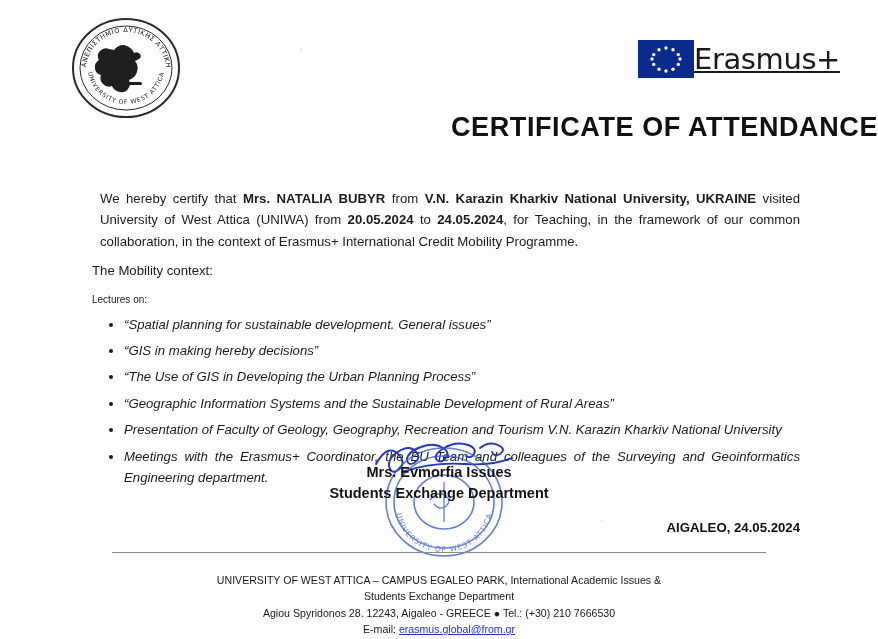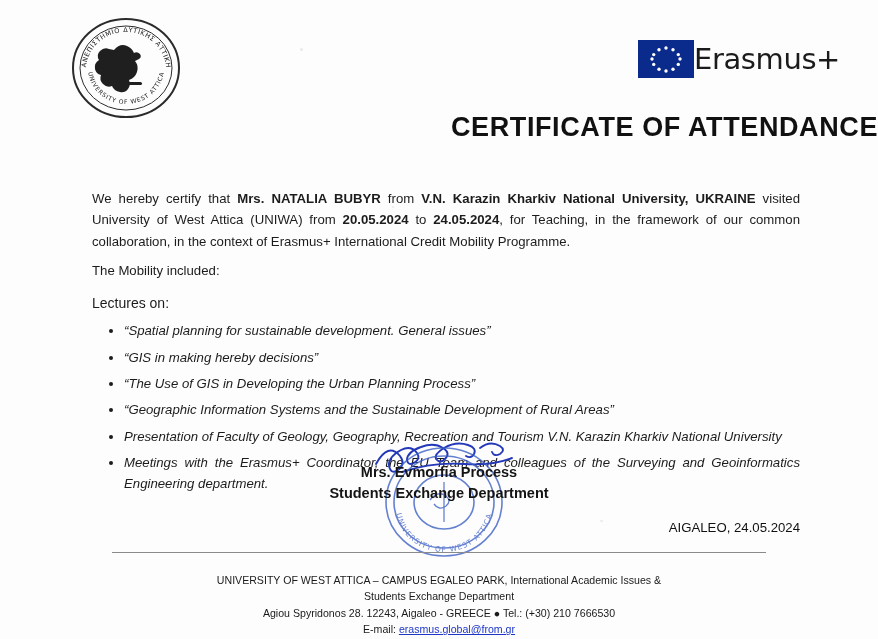--- a/index.html
+++ b/index.html
@@ -40,20 +40,21 @@
   }
   .uniwa-seal svg { display: block; }
 
   .erasmus-logo {
     position: absolute;
     right: 38px;
     top: 32px;
     display: flex;
     align-items: center;
     gap: 0;
+    text-decoration: underline;
   }
   .erasmus-flag {
     width: 56px;
     height: 38px;
   }
   .erasmus-word {
     font-family: "DejaVu Sans", sans-serif;
     font-size: 29px;
     color: #1b1b1b;
     letter-spacing: -0.4px;
@@ -78,34 +79,34 @@
     position: absolute;
     top: 188px;
     left: 92px;
     width: 708px;
     font-size: 13.2px;
     line-height: 1.62;
     color: #1c1c1c;
   }
   .para {
     text-align: justify;
-    margin: 0 0 4px 0;
+    margin: 0 0 4px 8px;
   }
   .para.just {
     text-align-last: left;
   }
   .b { font-weight: bold; }
 
   .line-plain {
     margin: 8px 0 0 0;
     font-size: 13.2px;
   }
   .line-lectures {
     margin: 10px 0 2px 0;
-    font-size: 14px;
+    font-size: 10px;
   }
 
   ul.items {
     list-style: disc;
     margin: 6px 0 0 0;
     padding-left: 32px;
     font-size: 13.2px;
     line-height: 1.62;
   }
   ul.items li {
@@ -147,21 +148,21 @@
     font-size: 14.5px;
     font-weight: bold;
     line-height: 1.45;
     color: #141414;
   }
   .aigaleo {
     position: absolute;
     top: 96px;
     right: 78px;
     font-size: 13.2px;
-    font-weight: normal;
+    font-weight: bold;
     color: #111;
     text-align: right;
   }
 
   
   .rule {
     position: absolute;
     left: 112px;
     right: 112px;
     top: 552px;
@@ -240,21 +241,21 @@
       <span class="erasmus-word">Erasmus+</span>
     </div>
   </div>
 
   <div class="doc-title">CERTIFICATE OF ATTENDANCE</div>
 
   <div class="body-block">
 
     <p class="para just"><span>We hereby certify that </span><span class="b">Mrs. NATALIA BUBYR</span><span> from </span><span class="b">V.N. Karazin Kharkiv National University, UKRAINE</span><span> visited University of West Attica (UNIWA) from </span><span class="b">20.05.2024</span><span> to </span><span class="b">24.05.2024</span><span>, for Teaching, in the framework of our common collaboration, in the context of Erasmus+ International Credit Mobility Programme.</span></p>
 
-    <p class="line-plain">The Mobility included:</p>
+    <p class="line-plain">The Mobility context:</p>
 
     <p class="line-lectures">Lectures on:</p>
 
     <ul class="items">
       <li>“Spatial planning for sustainable development. General issues”</li>
       <li>“GIS in making hereby decisions”</li>
       <li>“The Use of GIS in Developing the Urban Planning Process”</li>
       <li>“Geographic Information Systems and the Sustainable Development of Rural Areas”</li>
       <li>Presentation of Faculty of Geology, Geography, Recreation and Tourism V.N. Karazin Kharkiv National University</li>
       <li>Meetings with the Erasmus+ Coordinator, the EU Team and colleagues of the Surveying and Geoinformatics Engineering department.</li>
@@ -281,21 +282,21 @@
       <text font-family="DejaVu Sans, sans-serif" font-size="7.4" fill="#3a5ec4" letter-spacing="1">
         <textPath href="#stampArc" startOffset="50%" text-anchor="middle">UNIVERSITY OF WEST ATTICA</textPath>
       </text>
       <g stroke="#3a5ec4" stroke-width="1.3" fill="none">
         <path d="M52 58 q8 -10 16 -4 q6 5 0 10 q-7 5 -12 -2"></path>
         <path d="M66 40 l0 40"></path>
       </g>
     </svg>
 
     <div class="sig-names">
-      <div>Mrs. Evmorfia Process</div>
+      <div>Mrs. Evmorfia Issues</div>
       <div>Students Exchange Department</div>
     </div>
 
     <div class="aigaleo">AIGALEO, 24.05.2024</div>
   </div>
 
   <div class="rule"></div>
   <div class="footer">
     <div>UNIVERSITY OF WEST ATTICA – CAMPUS EGALEO PARK, International Academic Issues &amp;</div>
     <div>Students Exchange Department</div>

